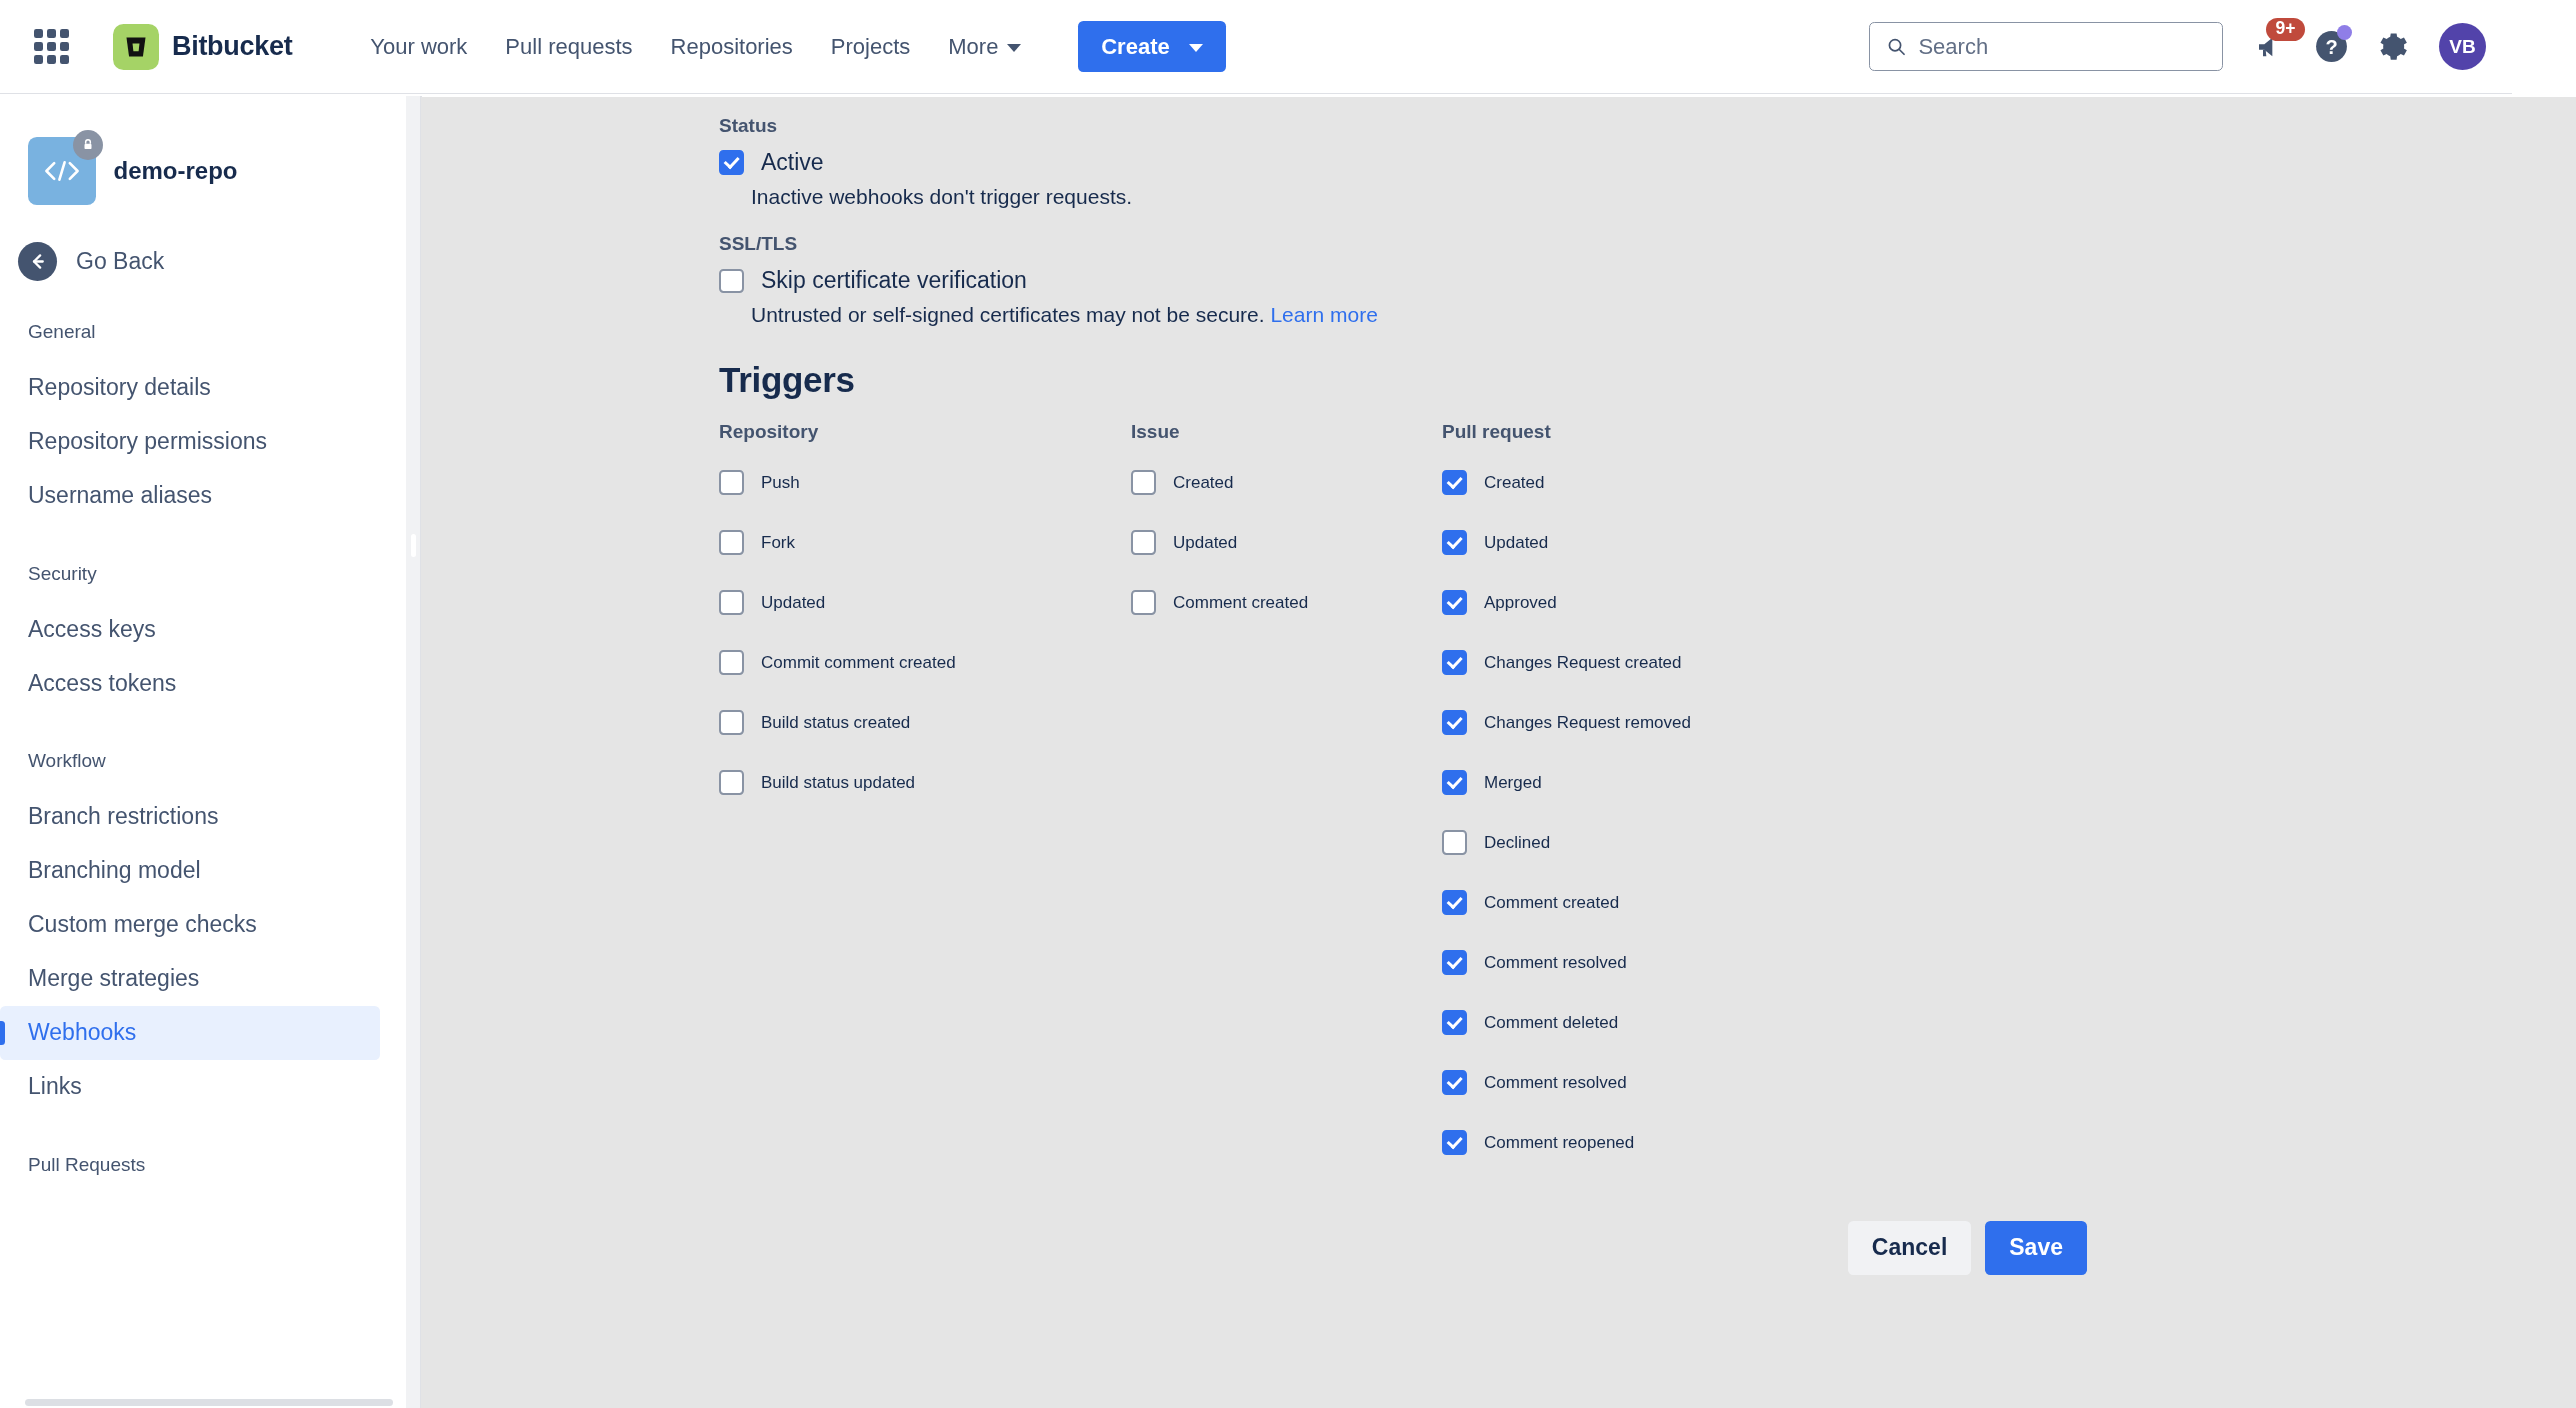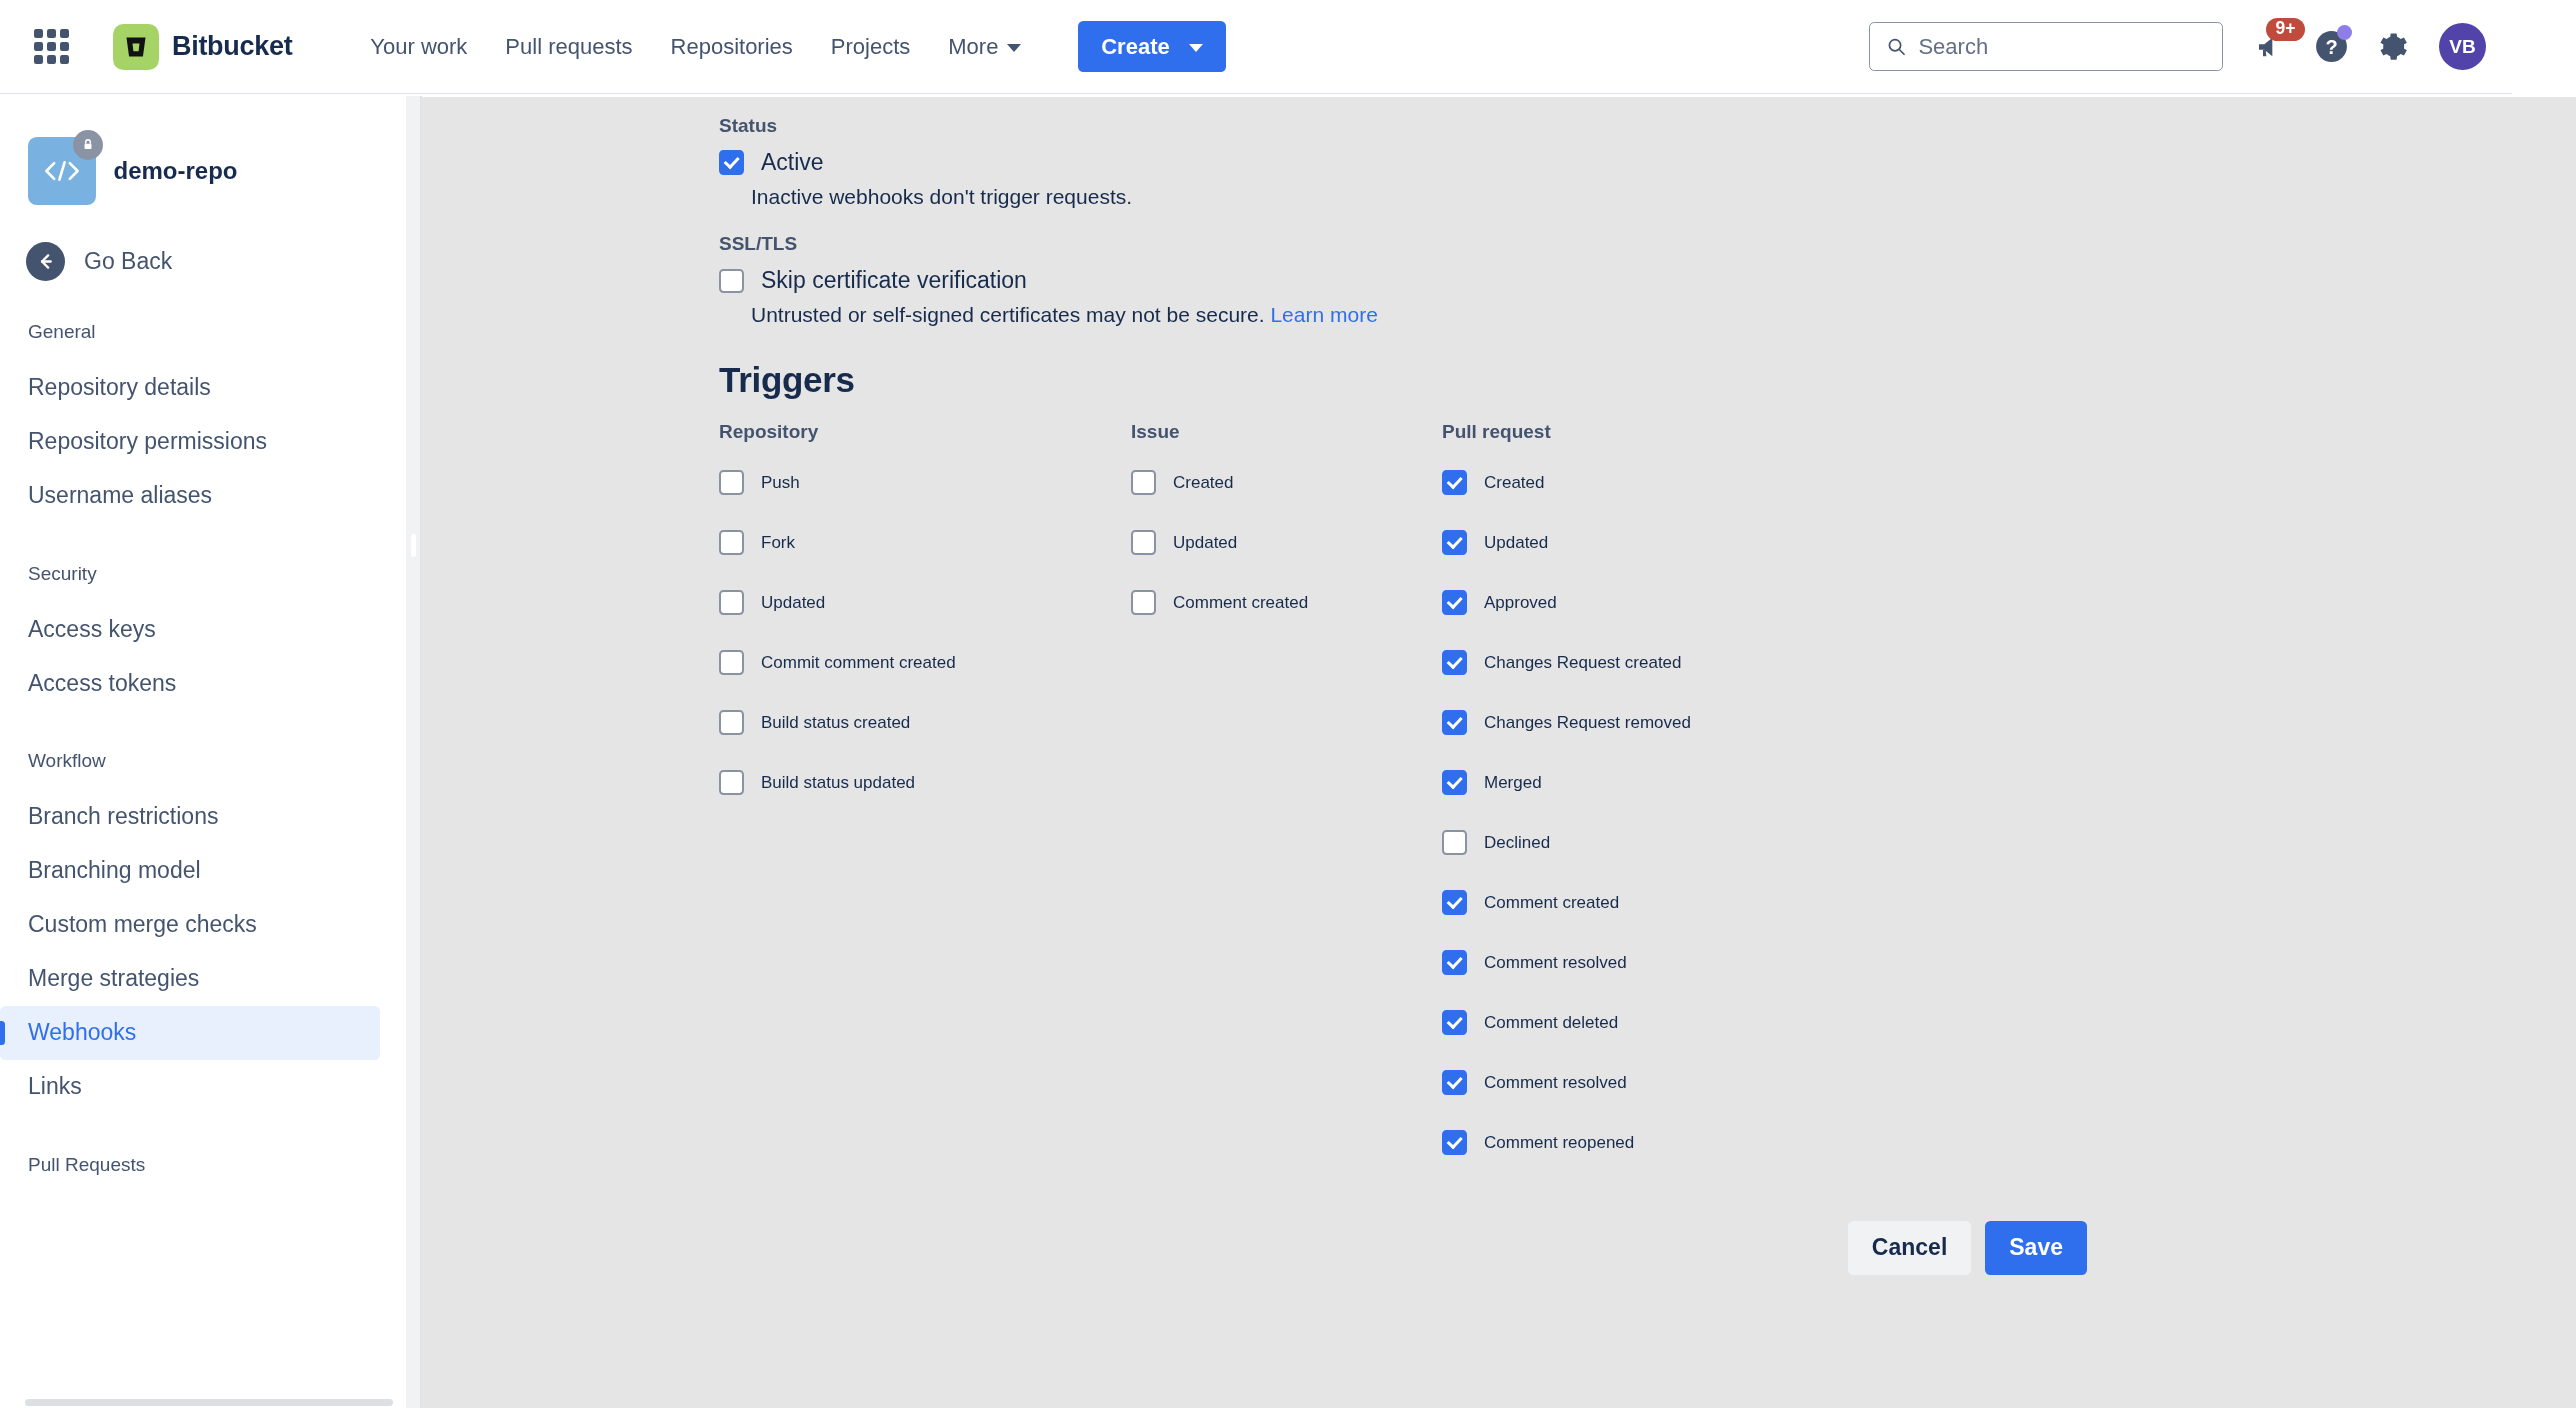--- a/index.html
+++ b/index.html
@@ -134,21 +134,21 @@
     font-family: "Liberation Mono", monospace;
   }
   .lock-badge {
     position: absolute; top: -7px; right: -7px;
     width: 30px; height: 30px; border-radius: 50%;
     background: #8993a4;
     display: flex; align-items: center; justify-content: center;
   }
   .repo-name { margin-left: 17.5px; font-size: 24px; font-weight: bold; color: #172b4d; }
 
-  .goback { display: flex; align-items: center; padding: 37px 0 0 26px; cursor: pointer; }
+  .goback { display: flex; align-items: center; padding: 37px 0 0 18px; cursor: pointer; }
   .goback-circle {
     width: 39px; height: 39px; border-radius: 50%;
     background: #44546f;
     display: flex; align-items: center; justify-content: center;
   }
   .goback-label { margin-left: 19px; font-size: 23px; color: #44546f; }
 
   .nav-section-title {
     font-size: 19px; font-weight: normal; color: #44546f;
     padding: 0 0 0 28px; margin-top: 40px; margin-bottom: 17.5px;

